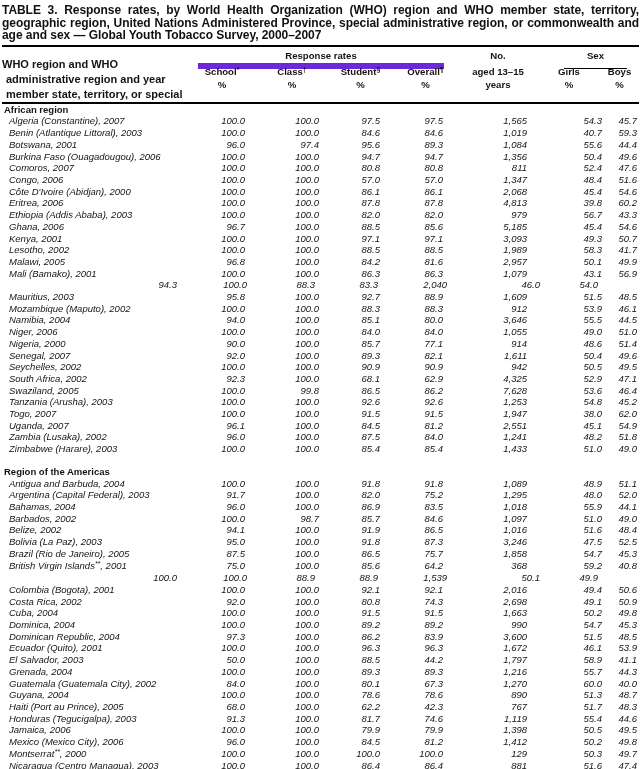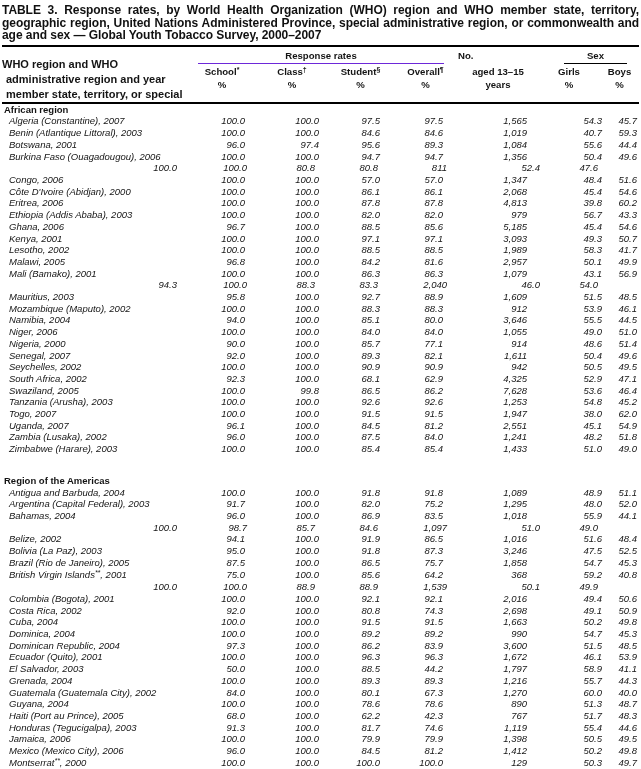--- a/index.html
+++ b/index.html
@@ -16,32 +16,32 @@
   
   .thead{
     margin-top:3px;
     border-top:2px solid #000;border-bottom:2px solid #000;
     display:flex;font-weight:bold;
   }
   .h-left{width:190px;font-size:11px;line-height:15px;padding-top:10px;}
   .h-left .ind{padding-left:4px;}
   .h-right{flex:1;font-size:9.6px;}
   .h-groups{display:grid;grid-template-columns:270px 80px 101px;height:15px;line-height:14px;padding-top:2px;}
-  .g-resp{text-align:center;border-bottom:1px solid #6d28d9;margin:0 14px 0 10px;}
-  .g-no{text-align:left;}
+  .g-resp{text-align:center;border-bottom:6px solid #6d28d9;margin:0 14px 0 10px;}
+  .g-no{text-align:center;}
   .g-sex{text-align:center;border-bottom:1px solid #000;margin:0 12px 0 26px;}
   .h-cols,.h-subs{display:grid;grid-template-columns:68px 72px 65px 65px 80px 62px 39px;}
   .h-cols{height:15px;line-height:16px;}
   .h-subs{height:14px;line-height:12px;}
   .h-cols div,.h-subs div{text-align:center;white-space:nowrap;}
   .sup{font-size:7px;position:relative;top:-3px;}
   
   .tbody{font-size:9.5px;line-height:11.7px;}
   .section-row{font-weight:bold;padding-left:2px;white-space:nowrap;}
-  .section-row:not(:first-child){margin-top:20px;}
+  .section-row:not(:first-child){margin-top:11px;}
   .row{display:grid;grid-template-columns:190px 68px 72px 65px 65px 80px 62px 39px;font-style:italic;}
   .cell{white-space:nowrap;overflow:hidden;}
   .name{padding-left:7px;}
   .num{text-align:right;font-variant-numeric:tabular-nums;}
   .c1{padding-right:15px;}
   .c2{padding-right:13px;}
   .c3{padding-right:17px;}
   .c4{padding-right:19px;}
   .c5{padding-right:15px;}
   .c6{padding-right:2px;}
@@ -125,20 +125,21 @@
         <div class="cell name">Burkina Faso (Ouagadougou), 2006</div>
         <div class="cell num c1">100.0</div>
         <div class="cell num c2">100.0</div>
         <div class="cell num c3">94.7</div>
         <div class="cell num c4">94.7</div>
         <div class="cell num c5">1,356</div>
         <div class="cell num c6">50.4</div>
         <div class="cell num c7">49.6</div>
       </div>
       <div class="row">
+        <div class="cell name">Comoros, 2007</div>
         <div class="cell num c1">100.0</div>
         <div class="cell num c2">100.0</div>
         <div class="cell num c3">80.8</div>
         <div class="cell num c4">80.8</div>
         <div class="cell num c5">811</div>
         <div class="cell num c6">52.4</div>
         <div class="cell num c7">47.6</div>
       </div>
       <div class="row">
         <div class="cell name">Congo, 2006</div>
@@ -404,20 +405,21 @@
         <div class="cell name">Bahamas, 2004</div>
         <div class="cell num c1">96.0</div>
         <div class="cell num c2">100.0</div>
         <div class="cell num c3">86.9</div>
         <div class="cell num c4">83.5</div>
         <div class="cell num c5">1,018</div>
         <div class="cell num c6">55.9</div>
         <div class="cell num c7">44.1</div>
       </div>
       <div class="row">
+        <div class="cell name">Barbados, 2002</div>
         <div class="cell num c1">100.0</div>
         <div class="cell num c2">98.7</div>
         <div class="cell num c3">85.7</div>
         <div class="cell num c4">84.6</div>
         <div class="cell num c5">1,097</div>
         <div class="cell num c6">51.0</div>
         <div class="cell num c7">49.0</div>
       </div>
       <div class="row">
         <div class="cell name">Belize, 2002</div>

